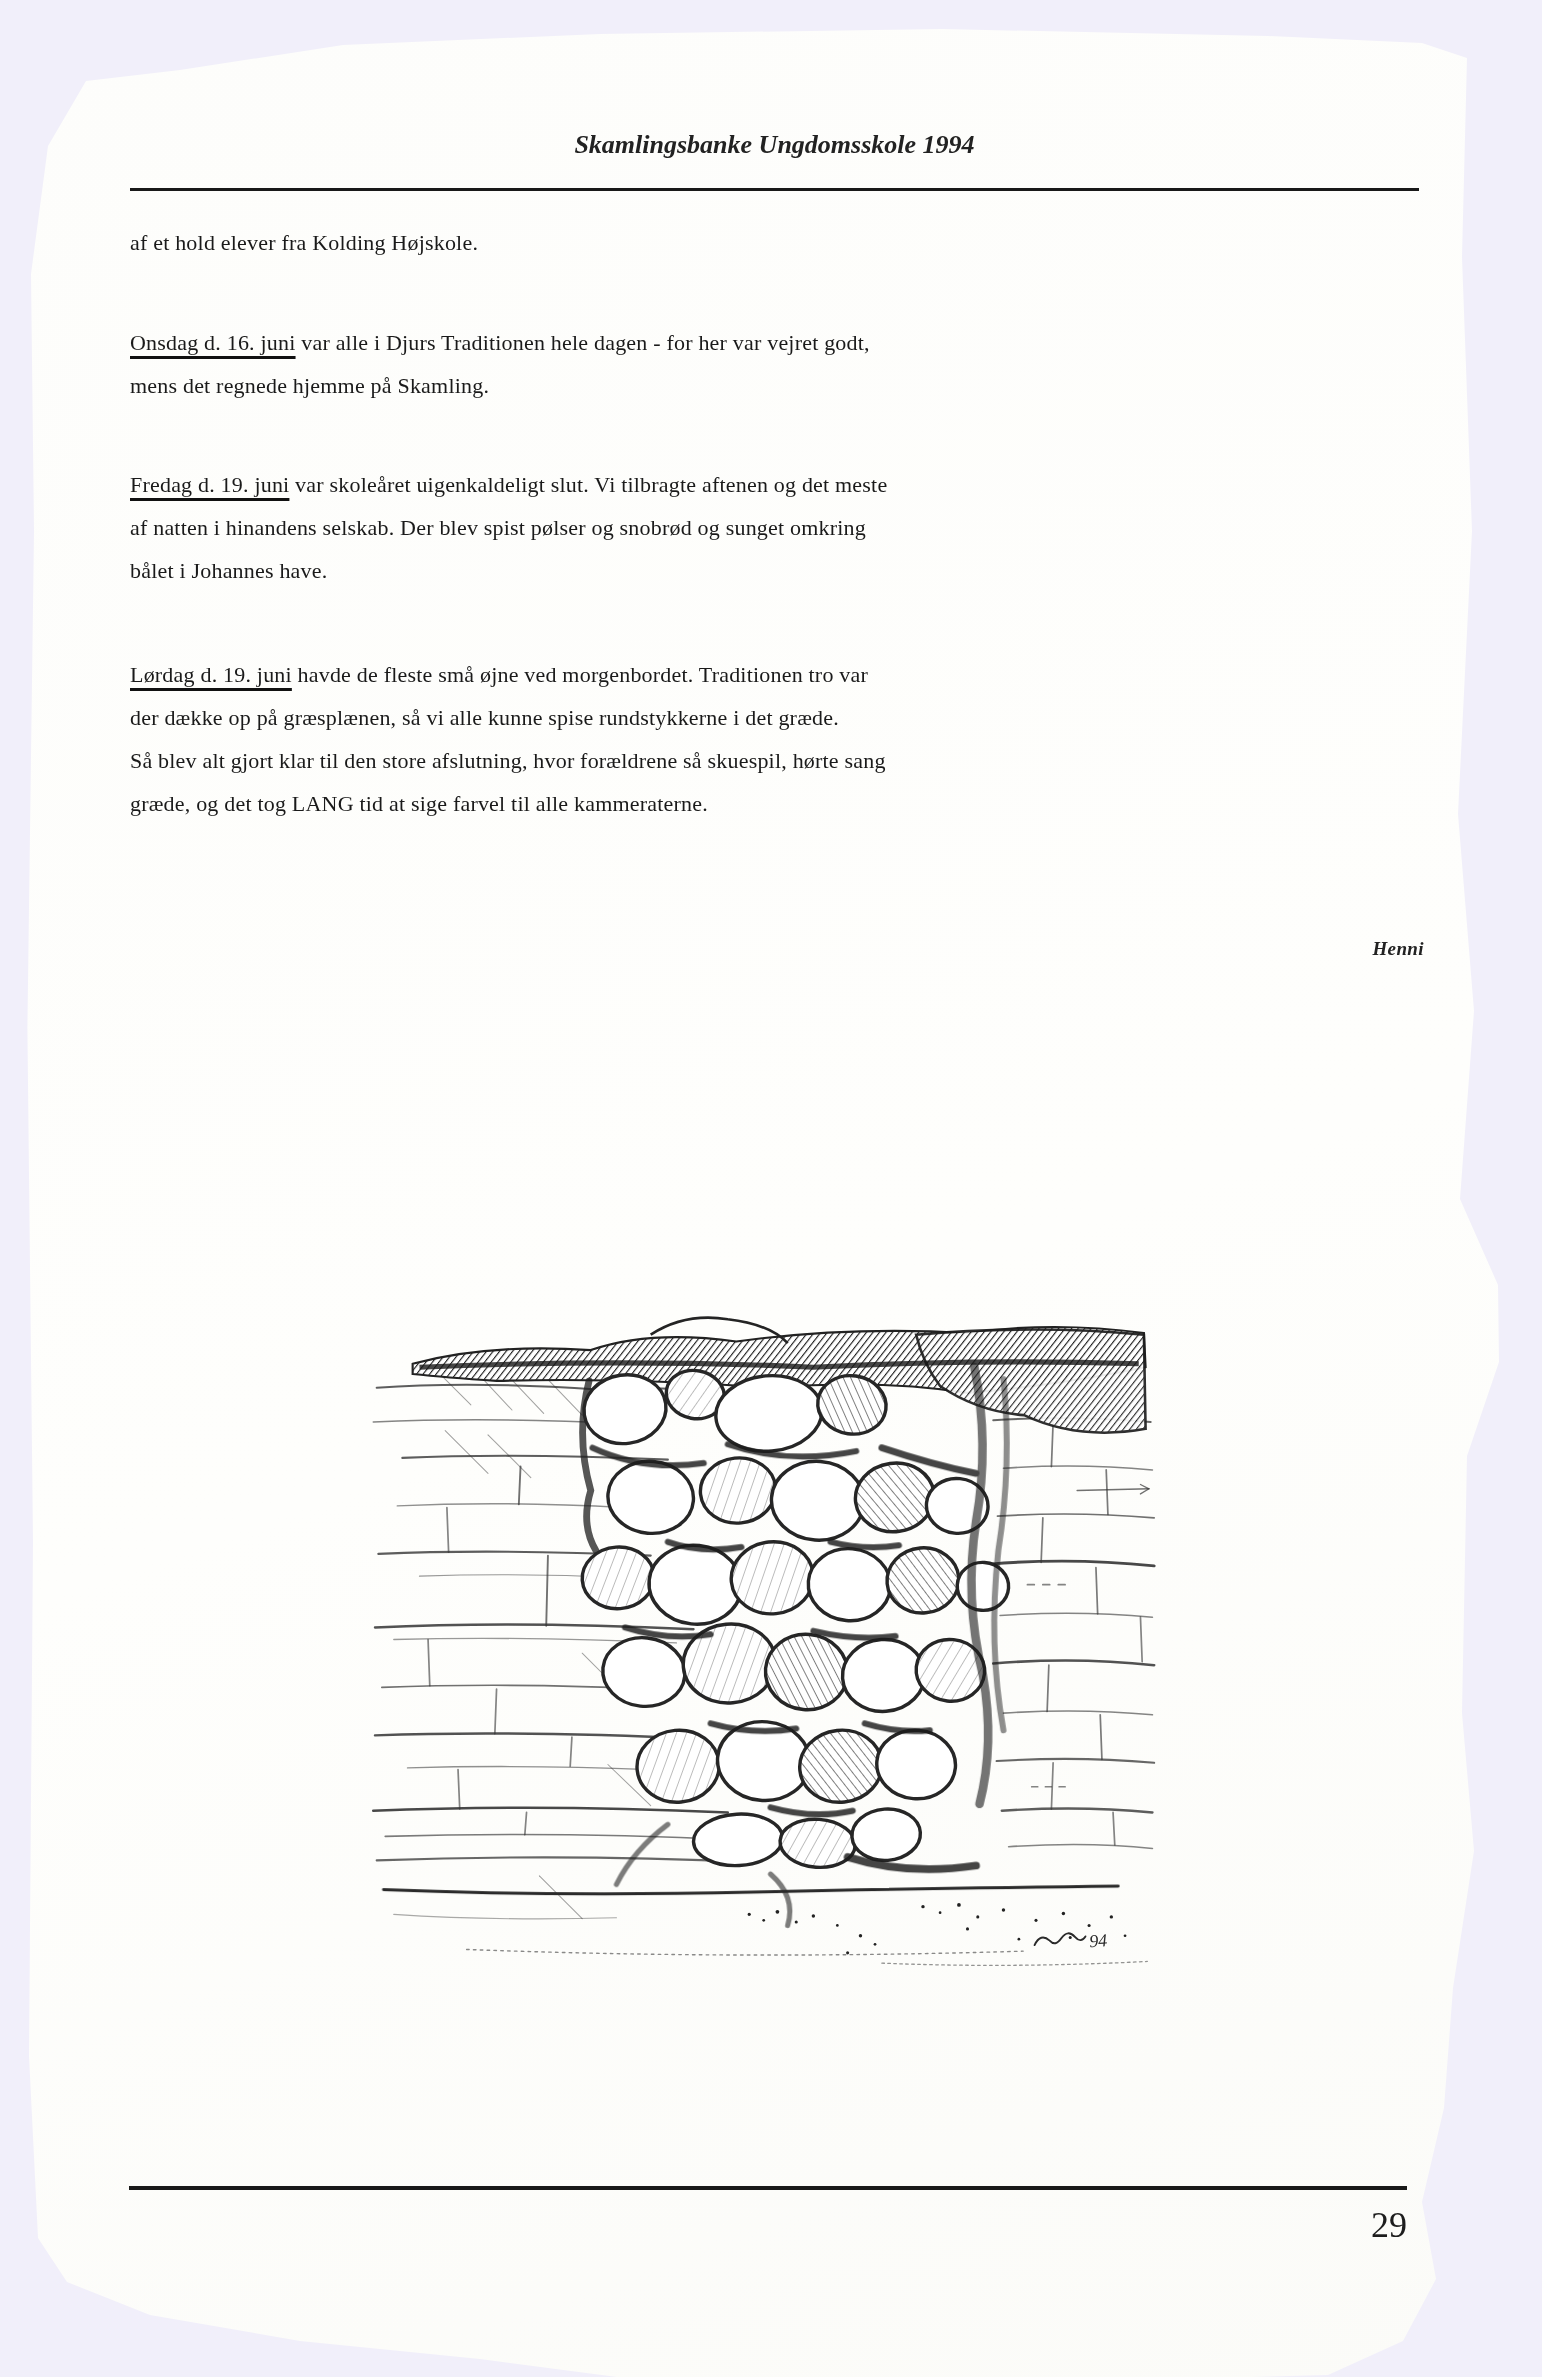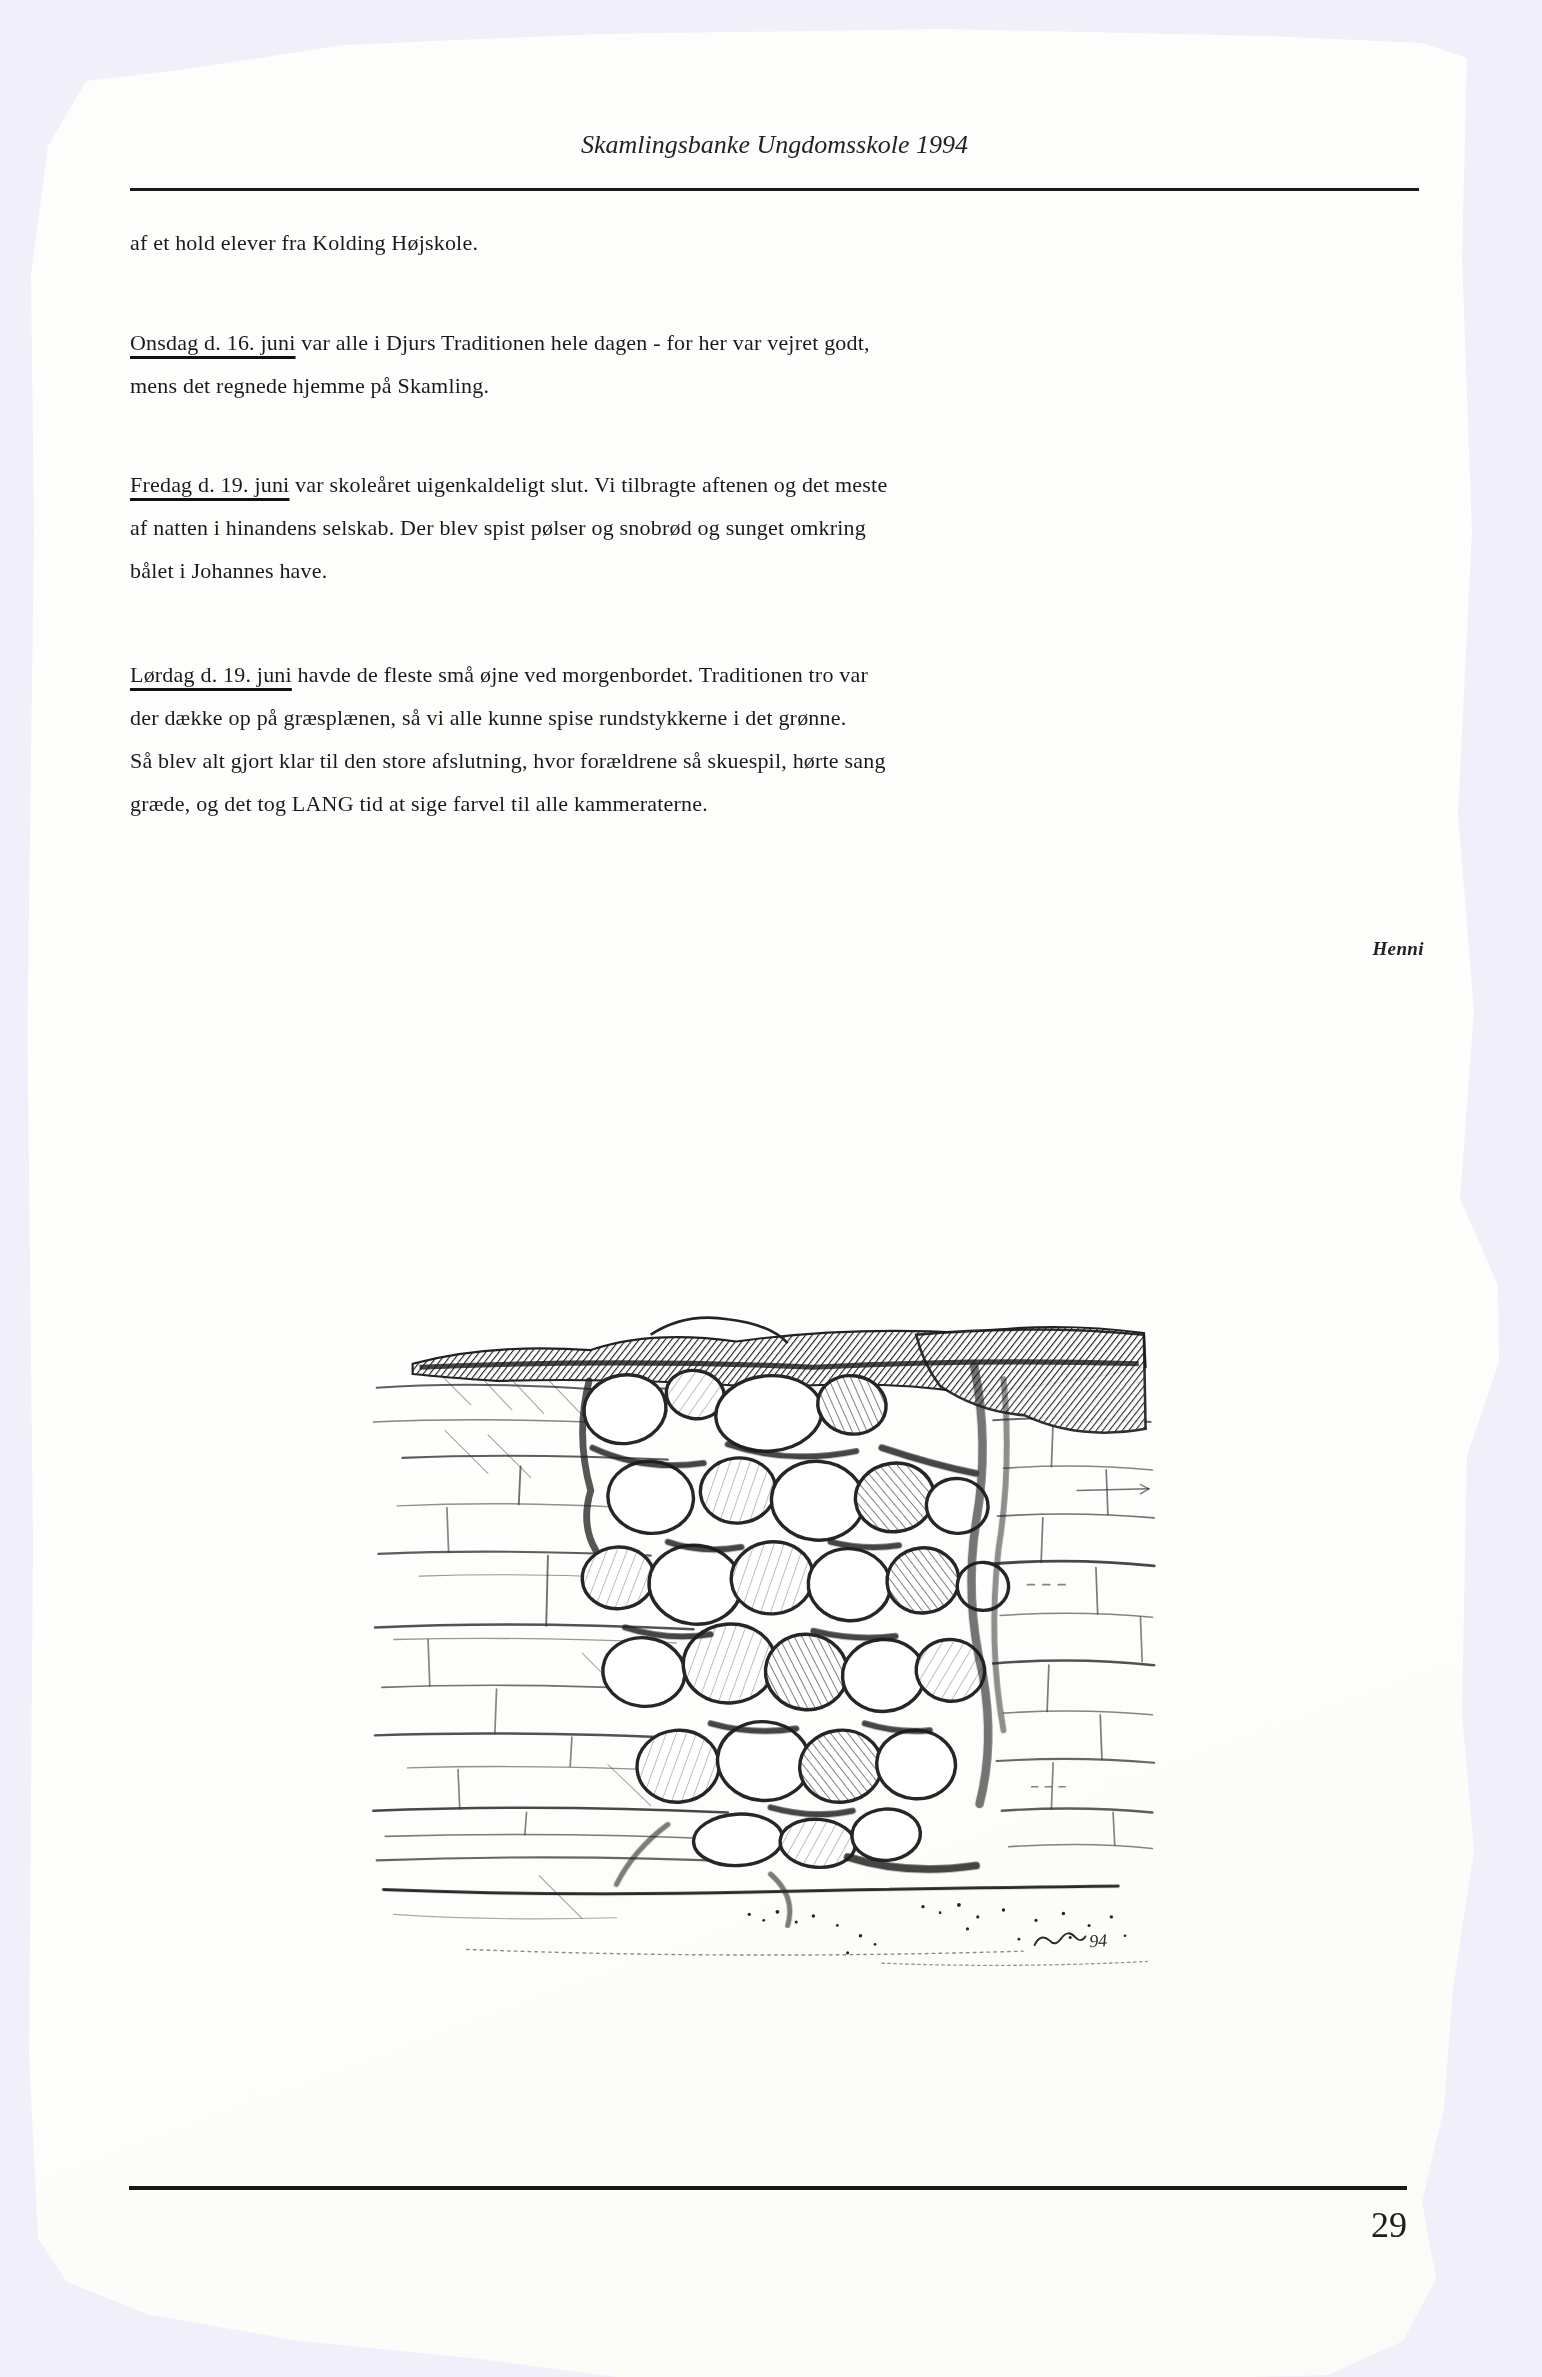--- a/index.html
+++ b/index.html
@@ -23,20 +23,21 @@
       480px 2359px, 300px 2341px, 150px 2315px, 67px 2282px, 38px 2238px,
       29px 2056px, 33px 1542px, 27.4px 1028px, 34px 531px, 31px 274px, 48px 146px
     );
   }
   .header-line {
     position: absolute; top: 130px; left: 129px; width: 1291px;
     text-align: center;
     font-style: italic;
     font-size: 26px;
     color: #222;
+    font-weight: bold;
   }
   .rule {
     position: absolute; background: #191919; height: 3.4px;
   }
   .rule.top { top: 188px; left: 130px; width: 1289px; }
   .rule.bottom { top: 2186px; left: 129px; width: 1278px; height: 4.3px; }
   .para {
     position: absolute; left: 130px; width: 1298px;
     font-size: 22px; line-height: 43px;
     letter-spacing: 0.2px;
@@ -80,21 +81,21 @@
   </div>
 
   <div class="para" style="top:463px">
     <span class="tline"><span class="lead">Fredag d. 19. juni</span><span> var skoleåret uigenkaldeligt slut. Vi tilbragte aftenen og det meste</span></span>
     <span class="tline">af natten i hinandens selskab. Der blev spist pølser og snobrød og sunget omkring</span>
     <span class="tline">bålet i Johannes have.</span>
   </div>
 
   <div class="para" style="top:653px">
     <span class="tline"><span class="lead">Lørdag d. 19. juni</span><span> havde de fleste små øjne ved morgenbordet. Traditionen tro var</span></span>
-    <span class="tline">der dække op på græsplænen, så vi alle kunne spise rundstykkerne i det grønne.</span>
+    <span class="tline">der dække op på græsplænen, så vi alle kunne spise rundstykkerne i det græde.</span>
     <span class="tline">Så blev alt gjort klar til den store afslutning, hvor forældrene så skuespil, hørte sang</span>
     <span class="tline">græde, og det tog LANG tid at sige farvel til alle kammeraterne.</span>
   </div>
 
   <div class="author">Henni</div>
 
   <svg class="drawing" width="788" height="685" viewBox="0 0 920 800">
     <defs>
       <pattern id="hatchDense" width="6" height="6" patternUnits="userSpaceOnUse" patternTransform="rotate(38)">
         <rect width="6" height="6" fill="#ffffff"></rect>

